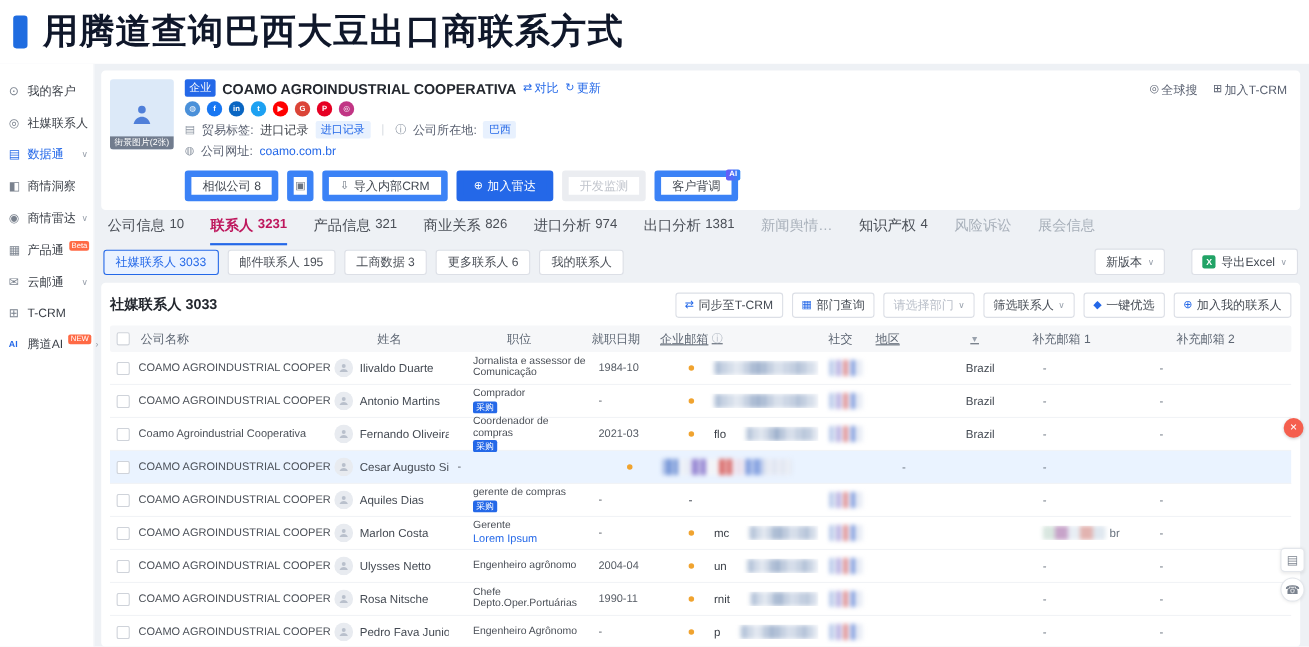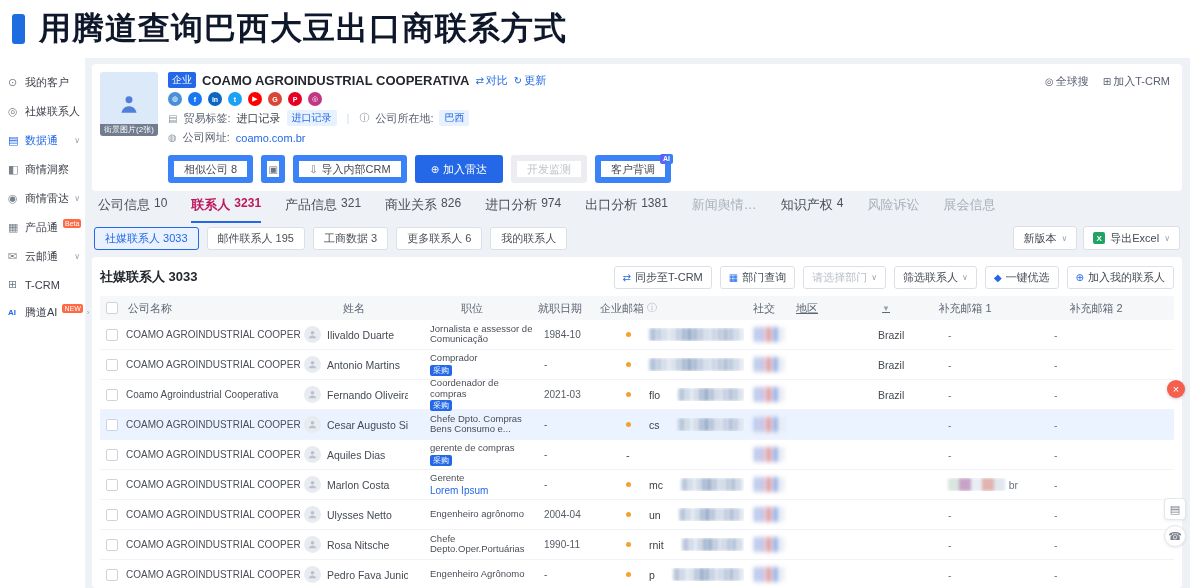--- a/index.html
+++ b/index.html
@@ -60,42 +60,42 @@
 .tab{font-size:13px;color:#4a4f57;padding-bottom:7px;cursor:pointer;display:flex;gap:4px;border-bottom:2px solid transparent;white-space:nowrap;}
 .tab.active{color:#be185d;font-weight:bold;border-bottom-color:#2468e8;}
 .tab.muted{color:#a8b0ba;margin-top:36px;}
 .tab-count{font-size:12px;}
 
 
 .chips-row{display:flex;align-items:center;height:30px;padding:0 2px;margin-bottom:4px;flex-shrink:0;}
 .chips{display:flex;gap:8px;}
 .chip{font-size:11px;color:#4a4f57;background:#fff;border:1px solid #dcdfe6;border-radius:3px;padding:3px 10px;cursor:pointer;white-space:nowrap;}
 .chip.active{color:#2468e8;border-color:#2468e8;background:#eaf2ff;}
-.chips-right{margin-left:auto;display:flex;gap:6px;}
+.chips-right{margin-left:auto;display:flex;gap:24px;}
 .select-btn,.export-btn{height:24px;background:#fff;border:1px solid #dcdfe6;border-radius:3px;font-size:11px;color:#444a53;display:inline-flex;align-items:center;gap:5px;padding:0 9px;cursor:pointer;}
 .caret{font-style:normal;font-size:8px;color:#9aa2ad;}
 .xl-ic{width:12px;height:12px;background:#21a366;color:#fff;font-size:8px;font-weight:bold;border-radius:2px;display:inline-flex;align-items:center;justify-content:center;font-style:normal;}
 
 
 .table-card{background:#fff;border-radius:4px;padding:6px 8px 0;flex:1;overflow:hidden;display:flex;flex-direction:column;}
 .table-toolbar{display:flex;align-items:center;height:28px;margin-bottom:5px;flex-shrink:0;}
 .table-title{font-size:13px;font-weight:bold;color:#23272e;}
 .toolbar-right{margin-left:auto;display:flex;gap:8px;align-items:center;}
 .tb-btn{height:23px;background:#fff;border:1px solid #dcdfe6;border-radius:3px;font-size:11px;color:#444a53;display:inline-flex;align-items:center;gap:4px;padding:0 8px;cursor:pointer;}
 .tb-btn .ic{color:#2468e8;font-size:10px;}
 .tb-select .ph{color:#b8bec8;}
 
 .tgrid{display:grid;grid-template-columns:26px 174px 108px 128px 56px 152px 40px 128px 106px 1fr;align-items:center;}
 .thead{background:#f6f7f9;height:24px;border-radius:2px;flex-shrink:0;}
 .th{font-size:11px;color:#5d6673;display:flex;align-items:center;overflow:visible;white-space:nowrap;}
 .th-company{padding-left:2px;}
 .th-name,.th-social,.th-extra{justify-content:center;}
 .th-pos{justify-content:center;}
 .th-date{padding-left:2px;}
-.th-email{padding-left:8px;gap:3px;}
+.th-email{padding-left:8px;gap:3px;text-decoration:underline;}
 .th-region{padding-left:12px;text-decoration:underline;}
 .funnel{margin-left:auto;margin-right:22px;font-size:8px;color:#9aa2ad;font-style:normal;cursor:pointer;}
 .info-ic{font-size:10px;color:#b3bac4;font-style:normal;}
 
 .tbody{flex:1;overflow:hidden;}
 .trow{height:30px;border-bottom:1px solid #f1f3f6;cursor:pointer;}
 .trow.hl{background:#eaf3ff;}
 .td{font-size:11px;color:#444a53;display:flex;align-items:center;overflow:hidden;white-space:nowrap;}
 .cb{width:12px;height:12px;border:1px solid #cfd3da;border-radius:2px;background:#fff;margin-left:6px;cursor:pointer;flex-shrink:0;}
 .col-company{font-size:10px;color:#4a4f57;}
@@ -547,27 +547,20 @@
             <span class="td col-company">COAMO AGROINDUSTRIAL COOPERAT...</span>
             <span class="td col-name">
               <span class="avatar">
                 <svg viewBox="0 0 16 16" width="11" height="11">
                   <circle cx="8" cy="5.5" r="2.6" fill="#b9c0cc"></circle>
                   <path d="M2.5 13.5c.8-2.8 3-4 5.5-4s4.7 1.2 5.5 4z" fill="#b9c0cc"></path>
                 </svg>
               </span>
               <span>Cesar Augusto Silva</span>
             </span>
-            <span class="td col-pos">
-              <span class="pos-text">Chefe Dpto. Compras Bens Consumo e...</span>
-              <span class="pos-extra">
-                
-                
-              </span>
-            </span>
             <span class="td col-date">-</span>
             <span class="td col-email">
               <span class="dot"></span>
               <span class="email-prefix">cs</span>
               <span class="email-blur"></span>
 
             </span>
             <span class="td col-social">
               <span class="social-blur"></span>
             </span>

